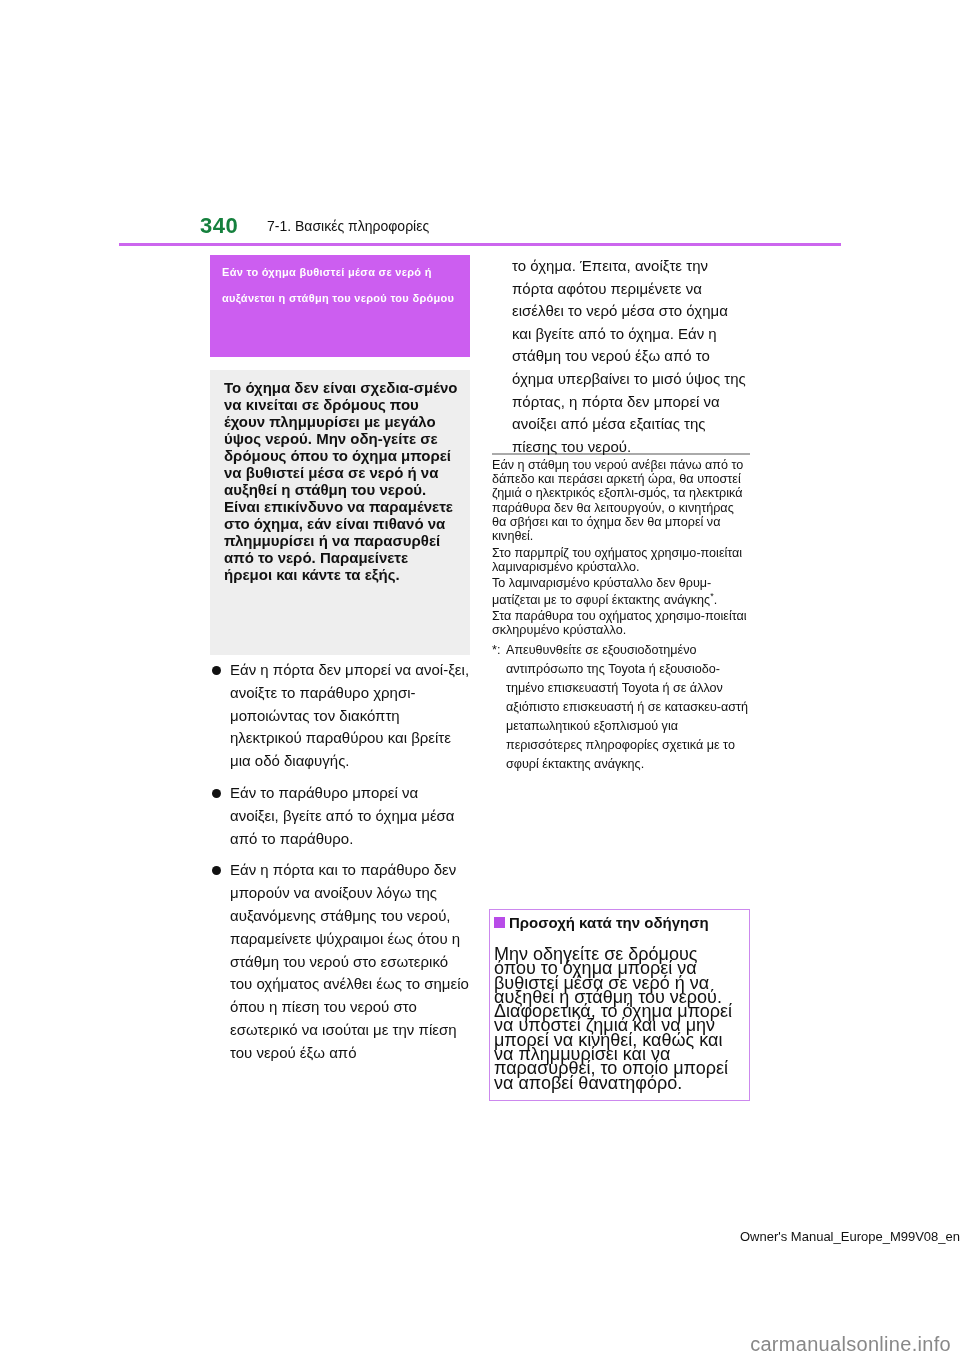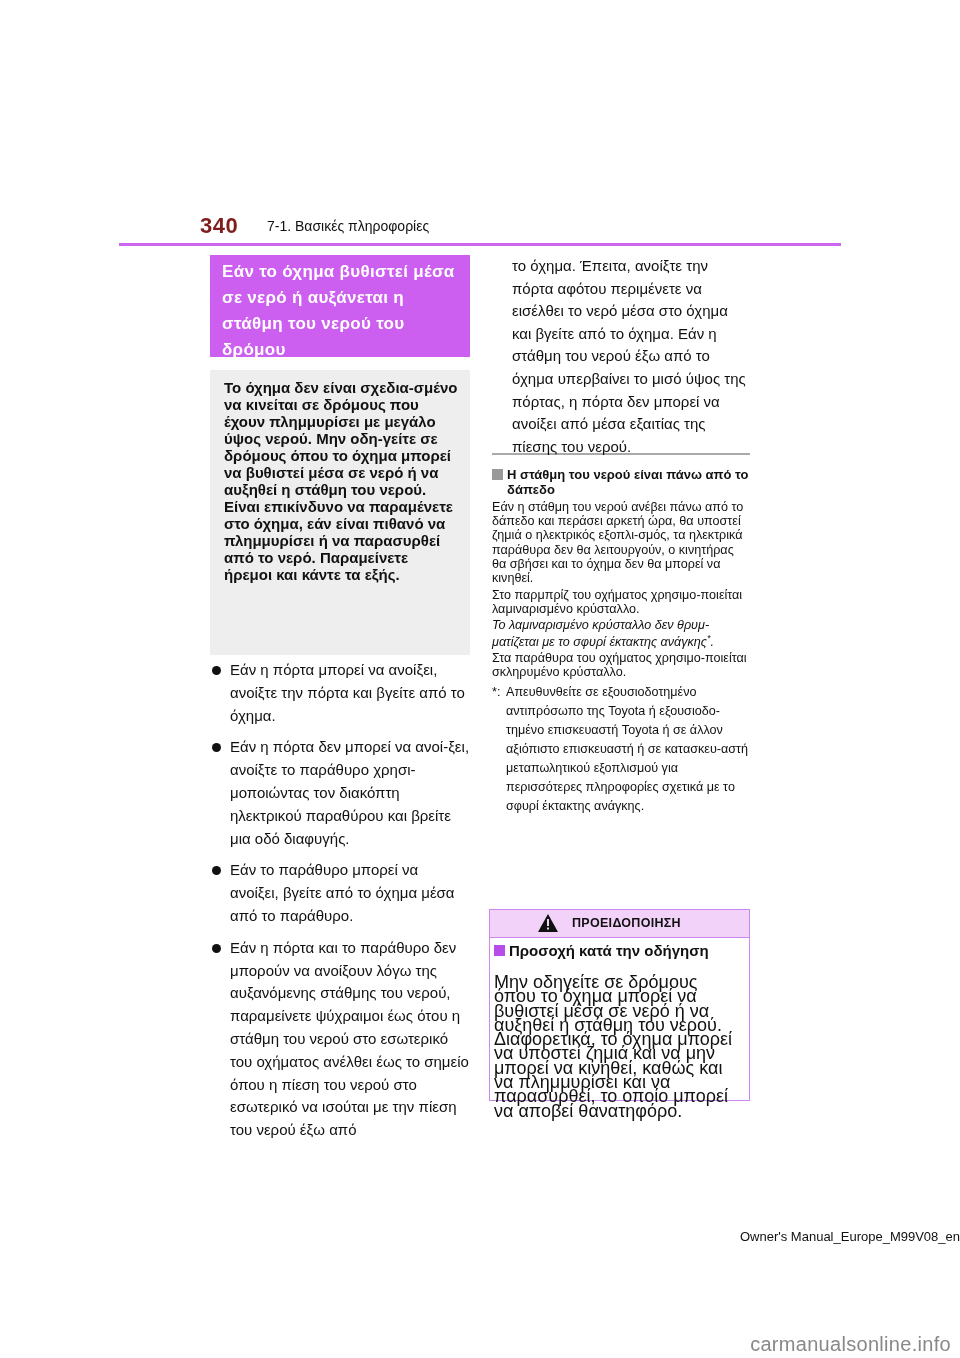--- a/index.html
+++ b/index.html
@@ -1,26 +1,26 @@
 <!DOCTYPE html>
 <html><head>
   <meta charset="utf-8">
   <style>
     * { margin: 0; padding: 0; box-sizing: border-box; }
     html, body { width: 960px; height: 1358px; background: #ffffff; }
     body { position: relative; font-family: "Liberation Sans", sans-serif; color: #1a1a1a; overflow: hidden; }
 
-    .page-number { position: absolute; left: 200px; top: 213px; font-size: 22px; font-weight: bold; color: #7f1d1d; letter-spacing: 0.5px; }
+    .page-number { position: absolute; left: 200px; top: 213px; font-size: 22px; font-weight: bold; color: #15803d; letter-spacing: 0.5px; }
     .chapter-title { position: absolute; left: 267px; top: 218px; font-size: 14px; font-weight: normal; color: #111; }
     .header-rule { position: absolute; left: 119px; top: 243px; width: 722px; height: 3px; background: #cc66ee; }
 
     .col-left { position: absolute; left: 210px; top: 255px; width: 260px; }
     .col-right { position: absolute; left: 492px; top: 255px; width: 258px; }
 
-    .section-title { background: #cc5ef0; color: #ffffff; font-weight: bold; font-size: 17px; line-height: 26px; padding: 4px 10px 8px 12px; height: 102px; letter-spacing: 0.3px; }
+    .section-title { background: #cc5ef0; color: #ffffff; font-weight: bold; font-size: 11px; line-height: 26px; padding: 4px 10px 8px 12px; height: 102px; letter-spacing: 0.3px; }
 
     .notice-box { margin-top: 13px; background: #eeeeee; padding: 9px 10px 10px 14px; font-weight: bold; font-size: 15px; line-height: 17px; color: #111; height: 285px; }
 
     .bullets { list-style: none; margin-top: 4px; }
     .bullet { position: relative; padding-left: 20px; font-size: 15px; line-height: 22.8px; color: #111; margin-bottom: 9px; }
     .bullet-dot { position: absolute; left: 2px; top: 7px; width: 9px; height: 9px; border-radius: 50%; background: #111; }
 
     .continued { padding-left: 20px; font-size: 15px; line-height: 22.6px; color: #111; height: 192px; }
 
     .sep-rule { height: 2px; background: #aaaaaa; margin-left: 0; width: 258px; margin-top: 6px; }
@@ -51,68 +51,52 @@
 <div class="page-number">340</div>
 <div class="chapter-title">7-1. Βασικές πληροφορίες</div>
 <div class="header-rule"></div>
 
 <div class="col-left">
   <div class="section-title">Εάν το όχημα βυθιστεί μέσα σε νερό ή αυξάνεται η στάθμη του νερού του δρόμου</div>
   <div class="notice-box">Το όχημα δεν είναι σχεδια-σμένο να κινείται σε δρόμους που έχουν πλημμυρίσει με μεγάλο ύψος νερού. Μην οδη-γείτε σε δρόμους όπου το όχημα μπορεί να βυθιστεί μέσα σε νερό ή να αυξηθεί η στάθμη του νερού. Είναι επικίνδυνο να παραμένετε στο όχημα, εάν είναι πιθανό να πλημμυρίσει ή να παρασυρθεί από το νερό. Παραμείνετε ήρεμοι και κάντε τα εξής.</div>
   <ul class="bullets">
     <li class="bullet">
       <span class="bullet-dot"></span>
-      <span>Εάν η πόρτα μπορεί να ανοίξει, ανοίξτε την πόρτα και βγείτε από το όχημα.</span>
-    </li>
-    <li class="bullet">
-      <span class="bullet-dot"></span>
       <span>Εάν η πόρτα δεν μπορεί να ανοί-ξει, ανοίξτε το παράθυρο χρησι-μοποιώντας τον διακόπτη ηλεκτρικού παραθύρου και βρείτε μια οδό διαφυγής.</span>
     </li>
     <li class="bullet">
       <span class="bullet-dot"></span>
       <span>Εάν το παράθυρο μπορεί να ανοίξει, βγείτε από το όχημα μέσα από το παράθυρο.</span>
     </li>
     <li class="bullet">
       <span class="bullet-dot"></span>
       <span>Εάν η πόρτα και το παράθυρο δεν μπορούν να ανοίξουν λόγω της αυξανόμενης στάθμης του νερού, παραμείνετε ψύχραιμοι έως ότου η στάθμη του νερού στο εσωτερικό του οχήματος ανέλθει έως το σημείο όπου η πίεση του νερού στο εσωτερικό να ισούται με την πίεση του νερού έξω από</span>
     </li>
   </ul>
 </div>
 
 <div class="col-right">
   <div class="continued">το όχημα. Έπειτα, ανοίξτε την πόρτα αφότου περιμένετε να εισέλθει το νερό μέσα στο όχημα και βγείτε από το όχημα. Εάν η στάθμη του νερού έξω από το όχημα υπερβαίνει το μισό ύψος της πόρτας, η πόρτα δεν μπορεί να ανοίξει από μέσα εξαιτίας της πίεσης του νερού.</div>
   <div class="sep-rule"></div>
 
-  <div class="sub-head">
-    <span class="square"></span>
-    <span>Η στάθμη του νερού είναι πάνω από το δάπεδο</span>
-  </div>
   <div class="sub-body">Εάν η στάθμη του νερού ανέβει πάνω από το δάπεδο και περάσει αρκετή ώρα, θα υποστεί ζημιά ο ηλεκτρικός εξοπλι-σμός, τα ηλεκτρικά παράθυρα δεν θα λειτουργούν, ο κινητήρας θα σβήσει και το όχημα δεν θα μπορεί να κινηθεί.</div>
 
   <div class="sub-body">
     <div>Στο παρμπρίζ του οχήματος χρησιμο-ποιείται λαμιναρισμένο κρύσταλλο.</div>
-    <div style="line-height:17px;font-style:italic;"><span>Το λαμιναρισμένο κρύσταλλο δεν θρυμ-ματίζεται με το σφυρί έκτακτης ανάγκης</span><span class="sup">*</span><span>.</span></div>
+    <div style="line-height:17px;"><span>Το λαμιναρισμένο κρύσταλλο δεν θρυμ-ματίζεται με το σφυρί έκτακτης ανάγκης</span><span class="sup">*</span><span>.</span></div>
     <div>Στα παράθυρα του οχήματος χρησιμο-ποιείται σκληρυμένο κρύσταλλο.</div>
   </div>
 
   <div class="footnote">
     <span class="footnote-mark">*:</span>
     <span>Απευθυνθείτε σε εξουσιοδοτημένο αντιπρόσωπο της Toyota ή εξουσιοδο-τημένο επισκευαστή Toyota ή σε άλλον αξιόπιστο επισκευαστή ή σε κατασκευ-αστή μεταπωλητικού εξοπλισμού για περισσότερες πληροφορίες σχετικά με το σφυρί έκτακτης ανάγκης.</span>
   </div>
 </div>
 
 <div class="warning-box">
-  <div class="warning-head">
-    <svg class="warning-icon" viewBox="0 0 20 18">
-      <polygon points="10,0 20,18 0,18" fill="#111"></polygon>
-      <rect x="9" y="5" width="2" height="7" fill="#f3d2fa"></rect>
-      <rect x="9" y="13.5" width="2" height="2" fill="#f3d2fa"></rect>
-    </svg>
-    <span class="warning-title">ΠΡΟΕΙΔΟΠΟΙΗΣΗ</span>
-  </div>
   <div class="warning-body">
     <div class="warning-sub">
       <span class="square purple"></span>
       <span>Προσοχή κατά την οδήγηση</span>
     </div>
     <div class="warning-text">Μην οδηγείτε σε δρόμους όπου το όχημα μπορεί να βυθιστεί μέσα σε νερό ή να αυξηθεί η στάθμη του νερού. Διαφορετικά, το όχημα μπορεί να υποστεί ζημιά και να μην μπορεί να κινηθεί, καθώς και να πλημμυρίσει και να παρασυρθεί, το οποίο μπορεί να αποβεί θανατηφόρο.</div>
   </div>
 </div>
 
 <div class="footer-text">Owner's Manual_Europe_M99V08_en</div>

